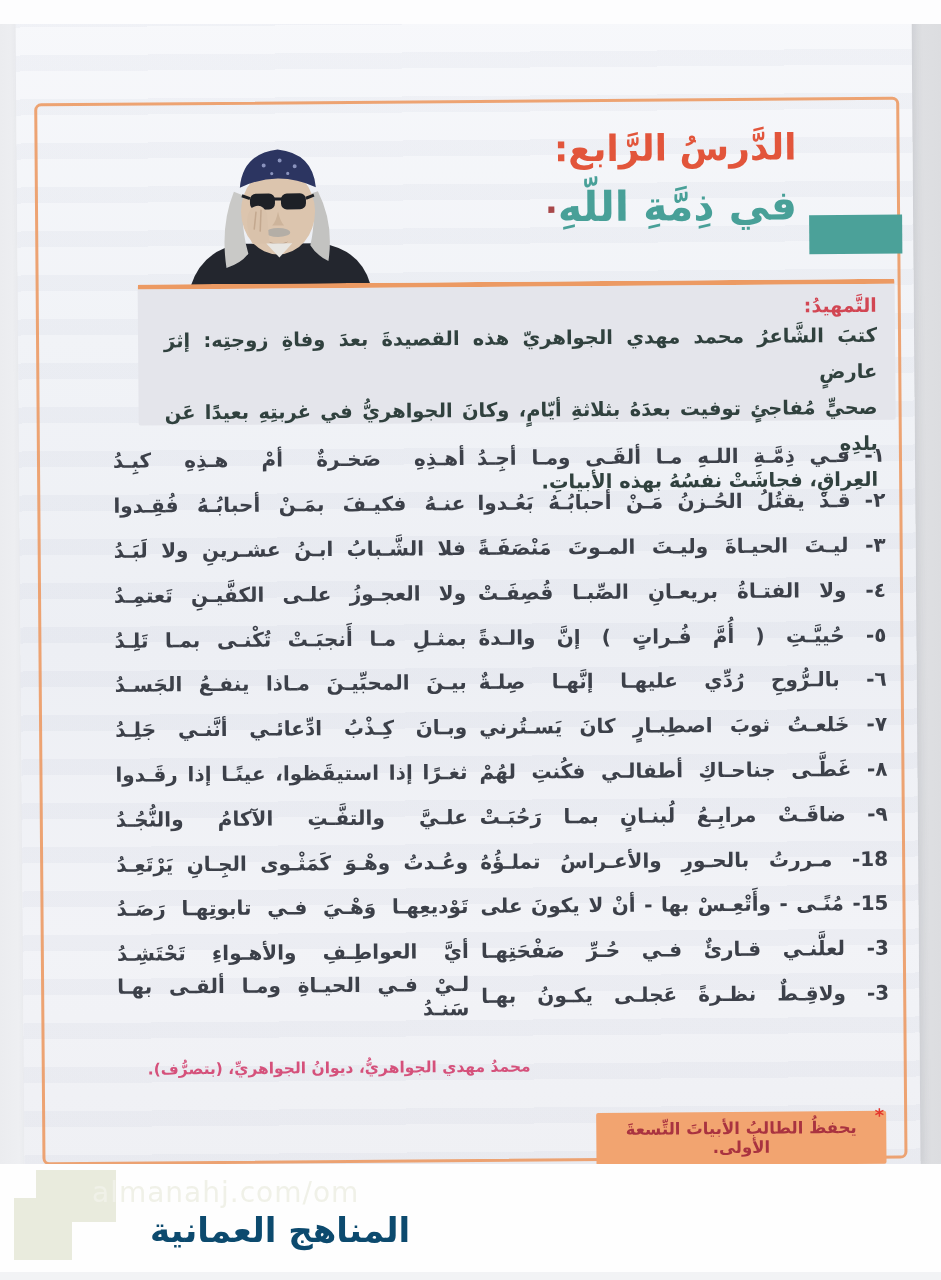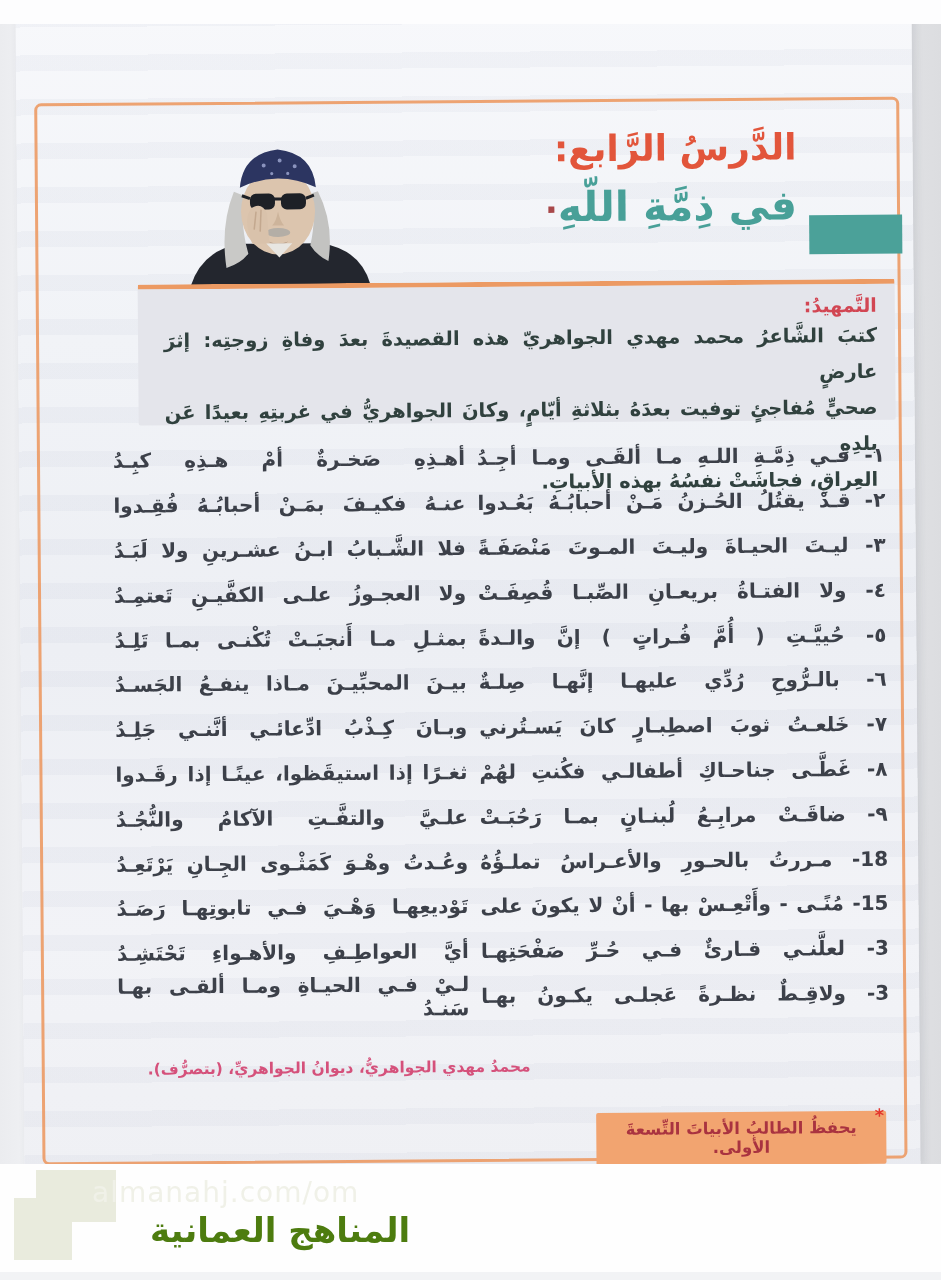--- a/index.html
+++ b/index.html
@@ -82,21 +82,21 @@
   
   .bottom-strip{
     position:absolute;left:0;top:1164px;width:941px;height:116px;background:#fefefe;
   }
   .wm-logo-a{position:absolute;left:36px;top:6px;width:80px;height:52px;background:#e9ebdd;}
   .wm-logo-b{position:absolute;left:14px;top:34px;width:58px;height:62px;background:#e9ebdd;}
   .wm-url{
     position:absolute;left:92px;top:12px;font-size:28px;color:#f0f1e8;letter-spacing:1px;
   }
   .wm-arabic{
-    position:absolute;left:150px;top:46px;font-size:34px;font-weight:bold;color:#4d7c0f;direction:rtl;
+    position:absolute;left:150px;top:46px;font-size:34px;font-weight:bold;color:#0c4a6e;direction:rtl;
   }
   .bottom-edge{position:absolute;left:0;top:1272px;width:941px;height:8px;background:#f2f3f5;}
 </style>
 </head>
 <body>
 
 <div class="photo-area">
   <div class="sheet">
     <div class="bands"></div>
     <div class="frame"></div>

